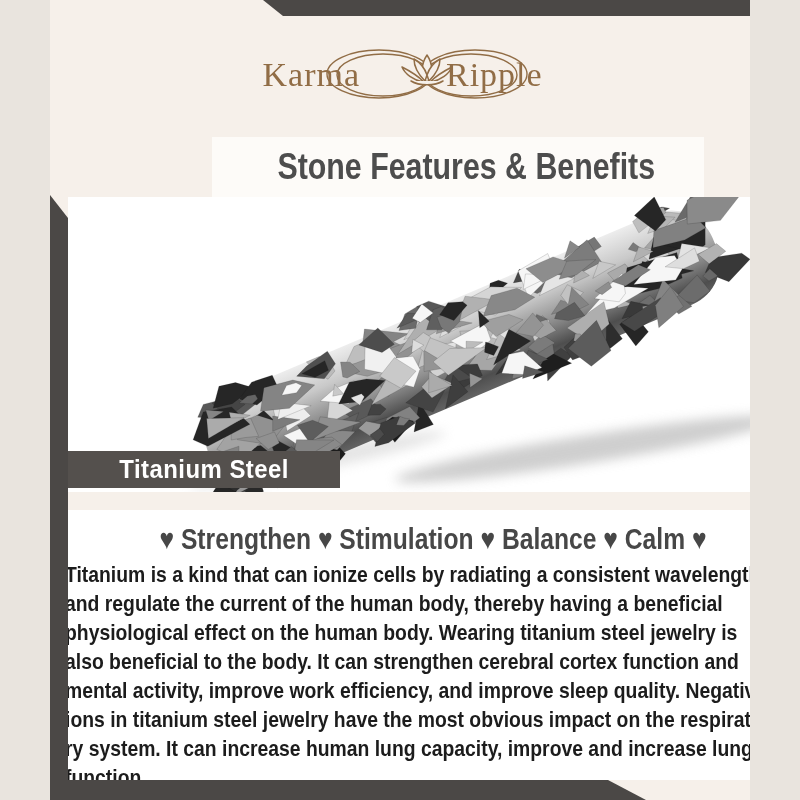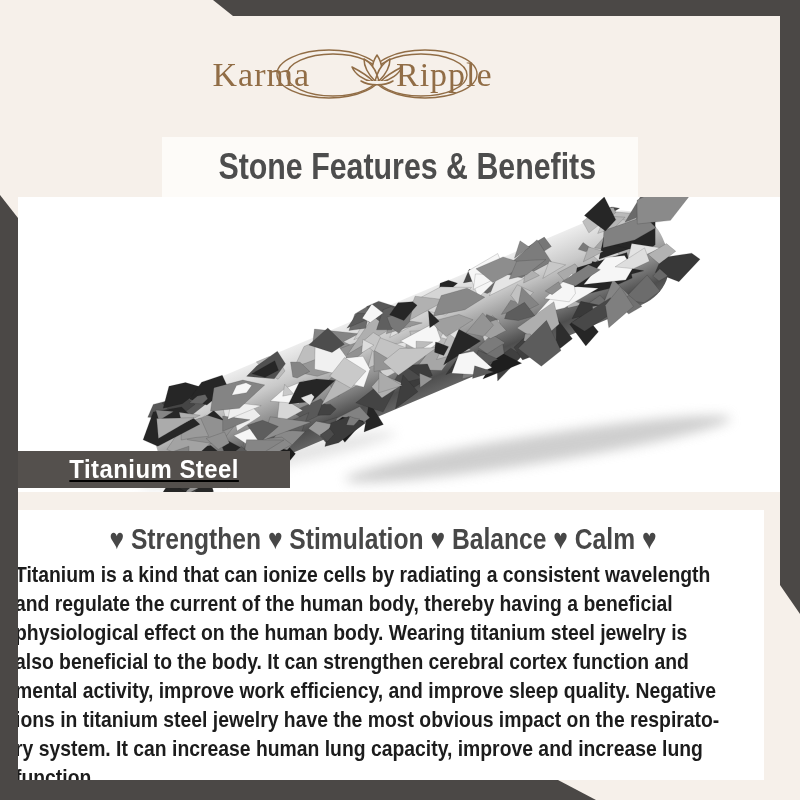--- a/index.html
+++ b/index.html
@@ -7,56 +7,56 @@
     --frame:#4b4846;
     --panel:#fdfbf8;
     --heading:#4d4d4d;
     --body:#1c1c1c;
     --logo:#916d46;
     --labelbg:#54504d;
     --labeltext:#ffffff;
   }
   html,body{margin:0;padding:0;background:#e9e4de;}
   .canvas{
-    position:relative;width:800px;height:800px;margin:0 auto;
+    position:relative;width:700px;height:800px;margin:0 auto;
     background:var(--cream);overflow:hidden;
     font-family:"Liberation Sans",sans-serif;
   }
   
   .frame-svg{position:absolute;left:0;top:0;width:800px;height:800px;pointer-events:none;z-index:30;}
   .frame-svg polygon{fill:var(--frame);}
   
   .brand{position:absolute;left:200px;top:28px;width:370px;height:94px;z-index:5;}
   .brand text{
     font-family:"Liberation Serif",serif;
     font-size:34px;fill:var(--logo);letter-spacing:1px;
   }
   .brand .swoosh{fill:none;stroke:var(--logo);stroke-width:1.4px;}
   .brand .lotus{fill:var(--cream);stroke:var(--logo);stroke-width:1.5px;stroke-linejoin:round;stroke-linecap:round;}
   
   .title-panel{
     position:absolute;left:162px;top:137px;width:476px;height:60px;
     background:var(--panel);z-index:6;
-    display:flex;align-items:center;justify-content:flex-end;
+    display:flex;align-items:center;justify-content:center;padding-left:16px;
   }
   .title-panel h1{
     margin:0;font-size:37px;font-weight:bold;color:var(--heading);
     transform:scaleX(0.82);transform-origin:center;white-space:nowrap;
     letter-spacing:0px;
   }
   
   .photo-panel{
     position:absolute;left:18px;top:197px;width:762px;height:295px;
     background:#ffffff;z-index:4;overflow:hidden;
   }
   
   .stone-label{
     position:absolute;left:18px;top:451px;width:272px;height:37px;
     background:var(--labelbg);z-index:10;
-    display:flex;align-items:center;justify-content:center;text-decoration:underline;
+    display:flex;align-items:center;justify-content:center;
   }
   .stone-label span{
     color:var(--labeltext);font-size:26px;font-weight:bold;
     transform:scaleX(0.92);white-space:nowrap;letter-spacing:0.5px;
   }
   
   .text-section{
     position:absolute;left:2px;top:510px;width:762px;height:270px;
     background:#ffffff;z-index:4;
   }

